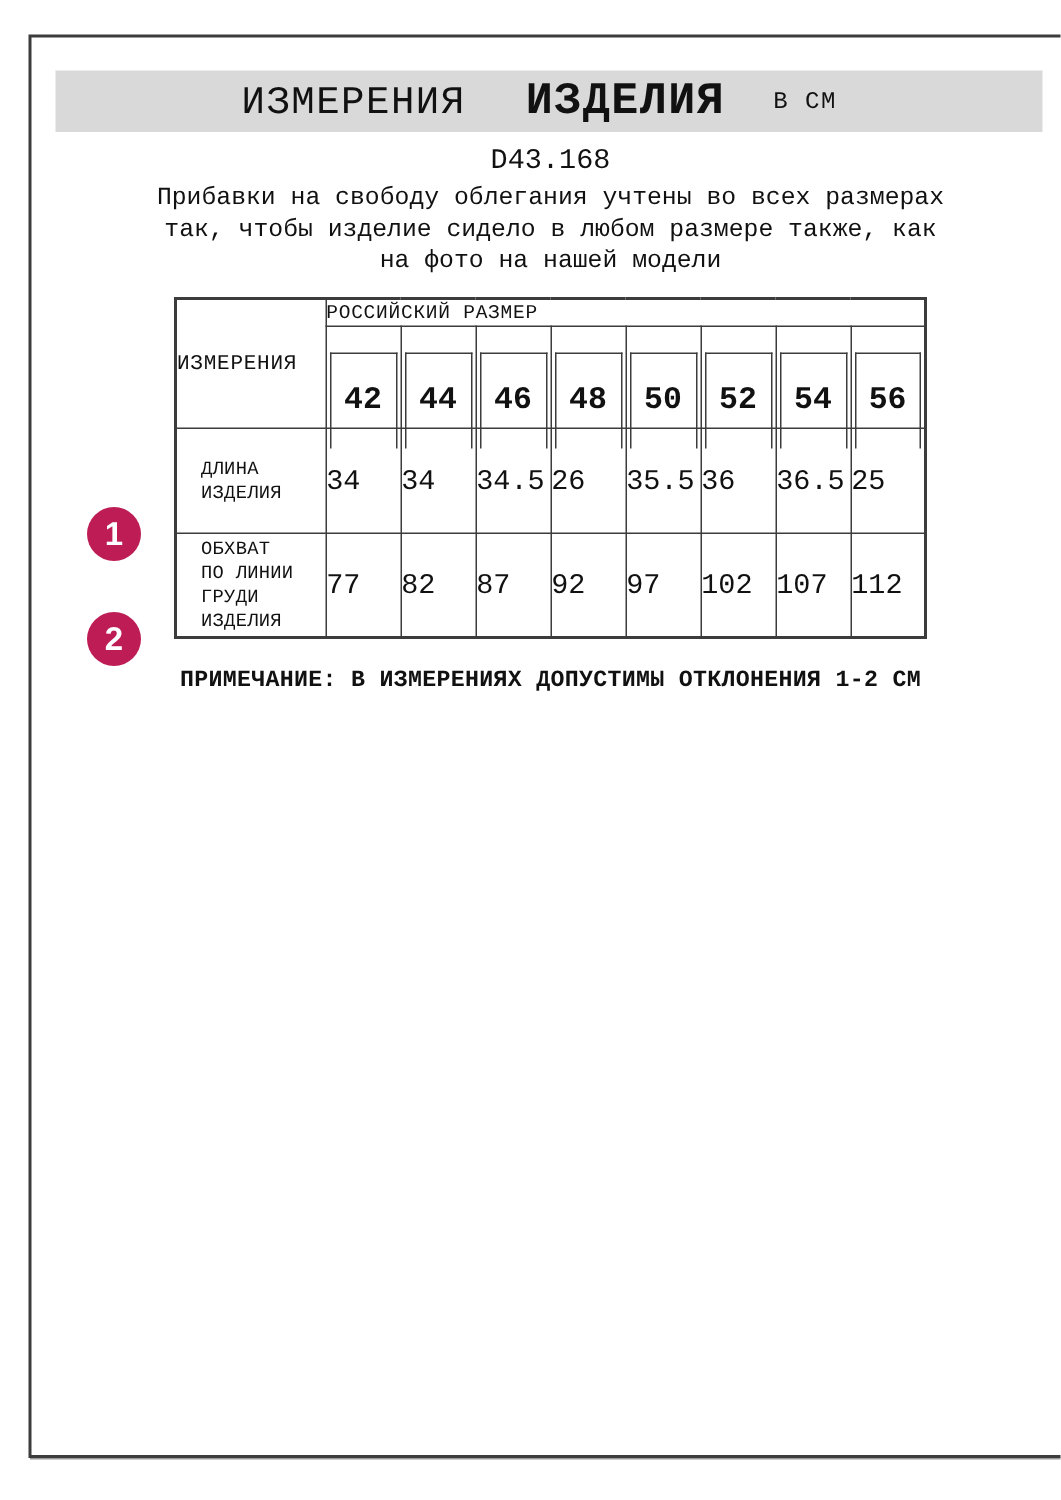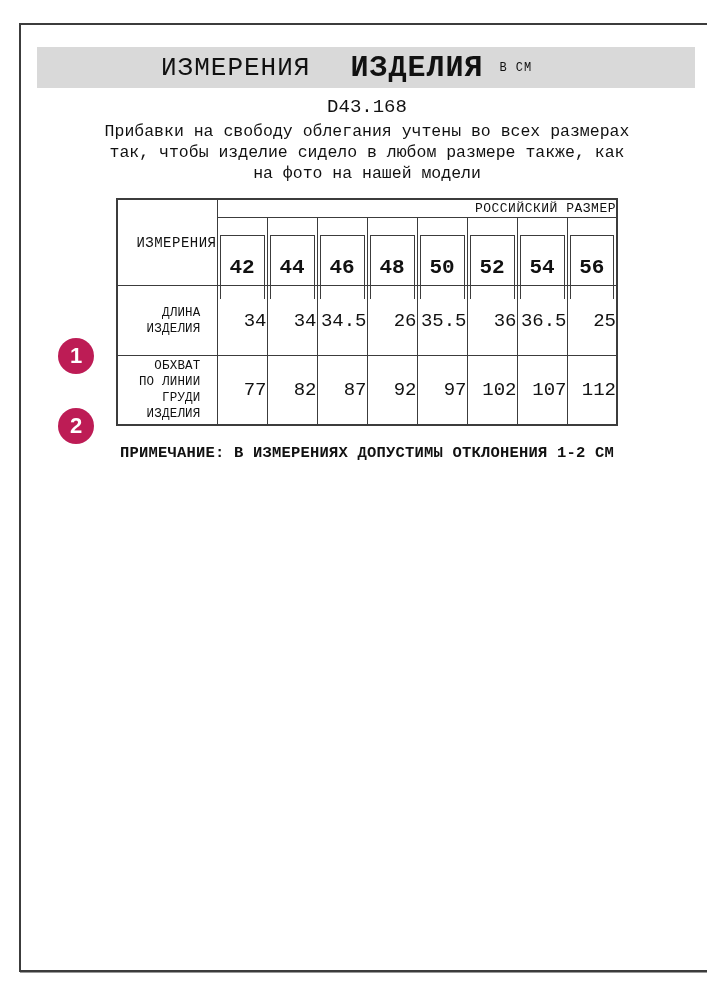--- a/index.html
+++ b/index.html
@@ -19,32 +19,32 @@
     box-shadow:1px 1px 0 #9a9a9a;
     background:#fff;
     font-family:Liberation Mono, monospace;
   }
   .title-bar{
     margin:22px 18px 0 16px;height:41px;background:var(--header-bar);
     display:flex;align-items:center;padding-left:124px;
   }
   .title-word1{font-size:26px;font-weight:normal;letter-spacing:1px;}
   .title-word2{font-size:30px;font-weight:bold;margin-left:40px;letter-spacing:1px;}
-  .title-unit{font-size:12px;margin-left:16px;letter-spacing:1px;text-align:right;}
+  .title-unit{font-size:16px;margin-left:32px;letter-spacing:1px;text-align:right;}
   .product-code{margin-top:8px;text-align:center;font-size:19px;}
   .intro{margin:3px auto 0;max-width:527px;text-align:center;font-size:16.5px;line-height:21px;}
   .intro + .intro{margin-top:14px;}
   .table-wrap{margin-top:14px;display:flex;justify-content:center;}
   table.size-table{
     border-collapse:collapse;table-layout:fixed;
     border:2px solid var(--line);
   }
   table.size-table col.c-label{width:100px;}
   table.size-table col.c-size{width:50px;}
-  table.size-table td{border:1px solid var(--line);text-align:right;vertical-align:middle;}
+  table.size-table td{border:1px solid var(--line);text-align:left;vertical-align:middle;}
   td.corner{font-size:14px;letter-spacing:0.5px;}
   td.size-group{height:17px;font-size:13px;letter-spacing:0.5px;padding:1px 0;}
   tr.sizes-row{height:68px;}
   td.size-cell{border:none;padding:3px 2px 0 2px;height:68px;}
   .size-box{
     height:100%;border:1px solid var(--line);border-bottom:none;
     display:flex;align-items:center;justify-content:center;
     font-size:21px;font-weight:bold;margin-top:28px;
   }
   tr.data-row-1{height:70px;}

